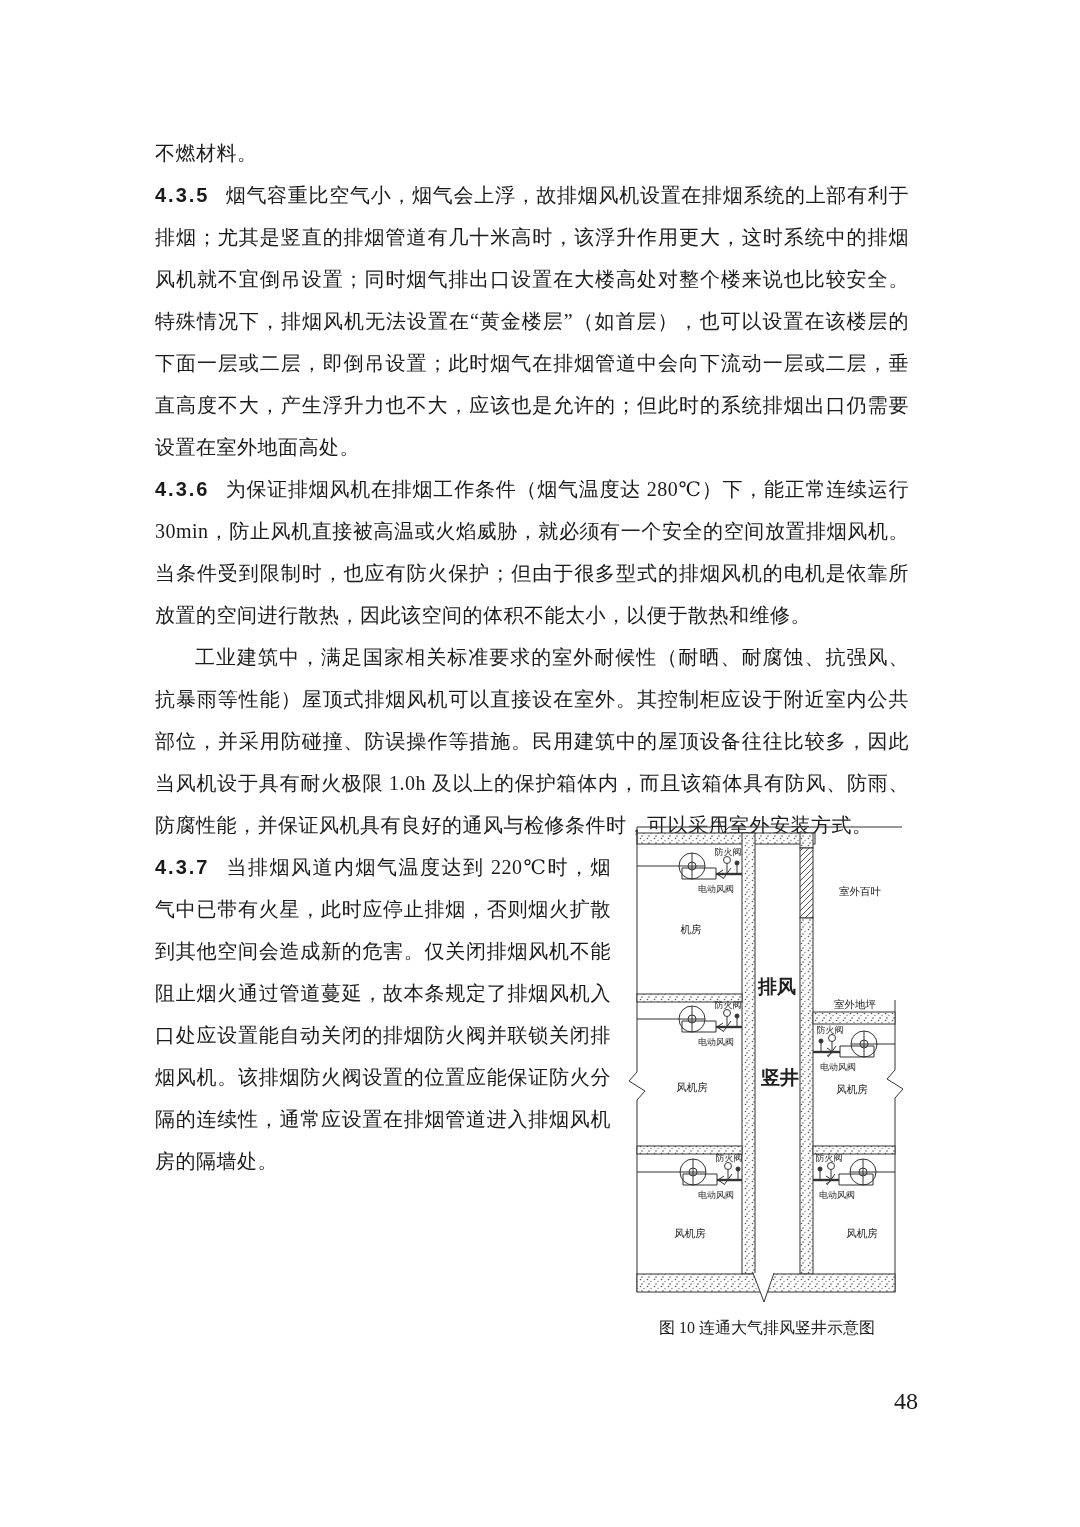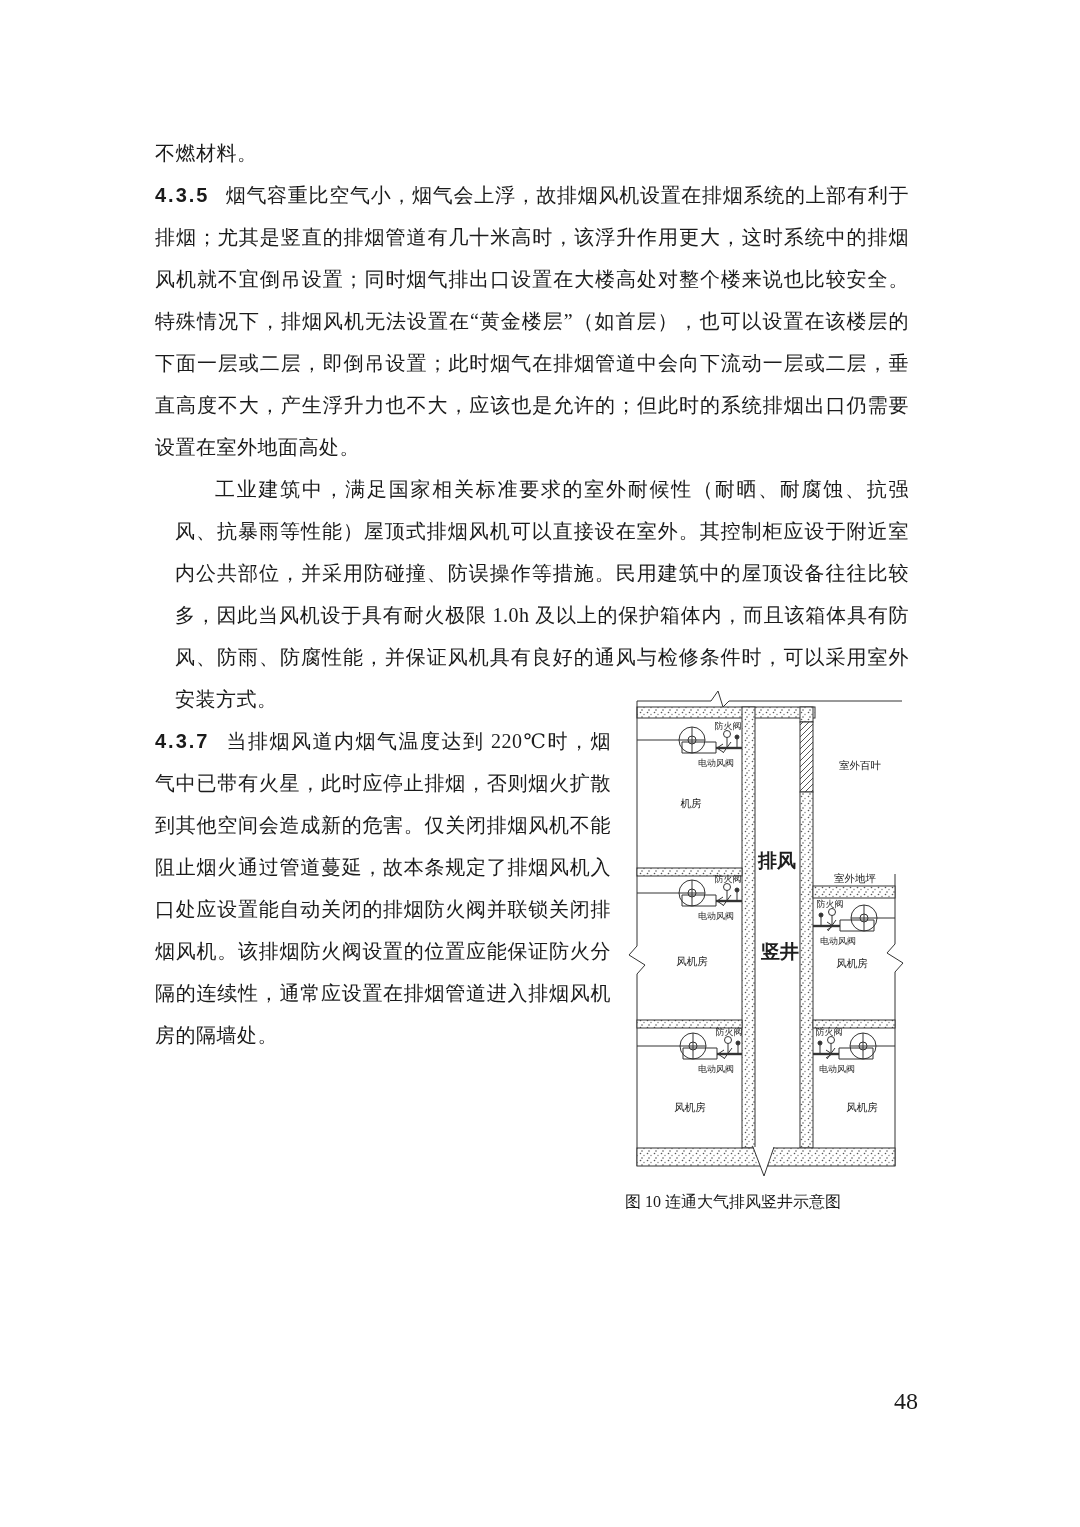--- a/index.html
+++ b/index.html
@@ -14,42 +14,42 @@
   .content{
     position:absolute;left:155px;top:132px;width:754px;
   }
   .para{
     margin:0;
     font-size:20px;
     line-height:42px;
     text-align:justify;
     letter-spacing:0.5px;
   }
-  .para.indent{text-indent:2em;margin-left:20px;}
+  .para.indent{text-indent:2em;}
   .secnum{
     font-weight:bold;
     font-family:"Liberation Sans","DejaVu Sans",sans-serif;
     font-size:20px;
     letter-spacing:2px;
     margin-right:16px;
   }
   .two-col{
     display:flex;
     justify-content:space-between;
     align-items:flex-start;
   }
   .left-col{width:456px;}
   .figure-col{
     width:284px;
     margin-top:-30px;
   }
   .fig-caption{
     font-size:16px;
     line-height:24px;
-    text-align:left;
+    text-align:center;
     margin-top:4px;
     color:#1b1b1b;
   }
   .page-number{
     position:absolute;
     top:1388px;
     left:0;
     width:918px;
     text-align:right;
     font-size:24px;
@@ -62,20 +62,21 @@
 </head>
 <body>
 
 <div class="page">
   <div class="content">
 
     <p class="para"><span>不燃材料。</span></p>
 
     <p class="para"><span class="secnum">4.3.5</span><span>烟气容重比空气小，烟气会上浮，故排烟风机设置在排烟系统的上部有利于排烟；尤其是竖直的排烟管道有几十米高时，该浮升作用更大，这时系统中的排烟风机就不宜倒吊设置；同时烟气排出口设置在大楼高处对整个楼来说也比较安全。特殊情况下，排烟风机无法设置在“黄金楼层”（如首层），也可以设置在该楼层的下面一层或二层，即倒吊设置；此时烟气在排烟管道中会向下流动一层或二层，垂直高度不大，产生浮升力也不大，应该也是允许的；但此时的系统排烟出口仍需要设置在室外地面高处。</span></p>
 
+    <p class="para"><span class="secnum">4.3.6</span><span>为保证排烟风机在排烟工作条件（烟气温度达 280℃）下，能正常连续运行 30min，防止风机直接被高温或火焰威胁，就必须有一个安全的空间放置排烟风机。当条件受到限制时，也应有防火保护；但由于很多型式的排烟风机的电机是依靠所放置的空间进行散热，因此该空间的体积不能太小，以便于散热和维修。</span></p>
 
     <p class="para indent"><span>工业建筑中，满足国家相关标准要求的室外耐候性（耐晒、耐腐蚀、抗强风、抗暴雨等性能）屋顶式排烟风机可以直接设在室外。其控制柜应设于附近室内公共部位，并采用防碰撞、防误操作等措施。民用建筑中的屋顶设备往往比较多，因此当风机设于具有耐火极限 1.0h 及以上的保护箱体内，而且该箱体具有防风、防雨、防腐性能，并保证风机具有良好的通风与检修条件时，可以采用室外安装方式。</span></p>
 
     <div class="two-col">
       <div class="left-col">
         <p class="para"><span class="secnum">4.3.7</span><span>当排烟风道内烟气温度达到 220℃时，烟气中已带有火星，此时应停止排烟，否则烟火扩散到其他空间会造成新的危害。仅关闭排烟风机不能阻止烟火通过管道蔓延，故本条规定了排烟风机入口处应设置能自动关闭的排烟防火阀并联锁关闭排烟风机。该排烟防火阀设置的位置应能保证防火分隔的连续性，通常应设置在排烟管道进入排烟风机房的隔墙处。</span></p>
       </div>
 
       <div class="figure-col">
         <svg width="284" height="492" viewBox="0 0 284 492" xmlns="http://www.w3.org/2000/svg">

